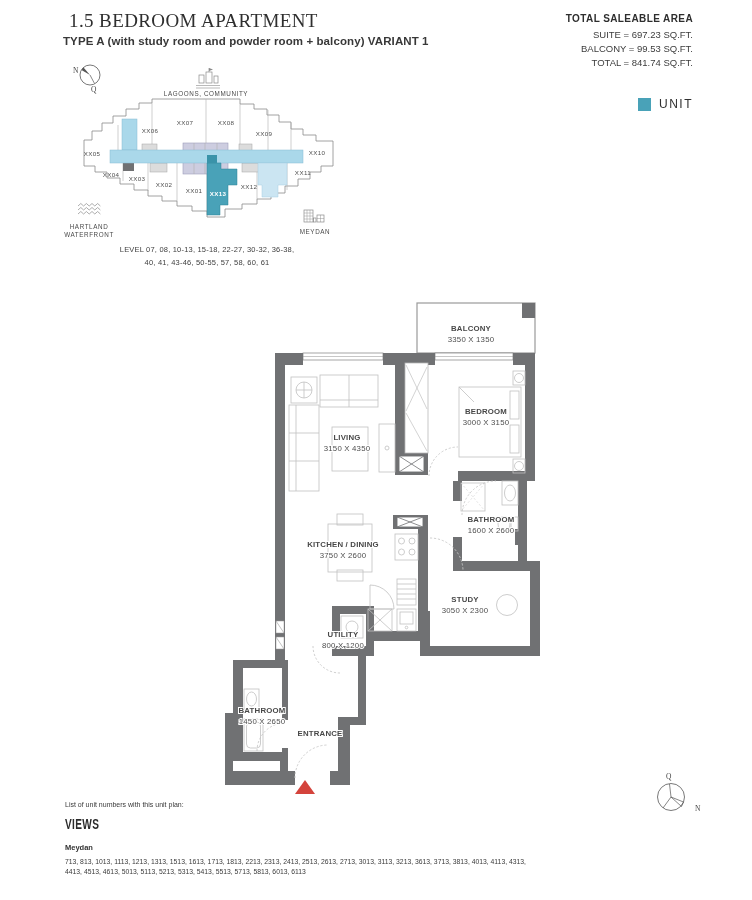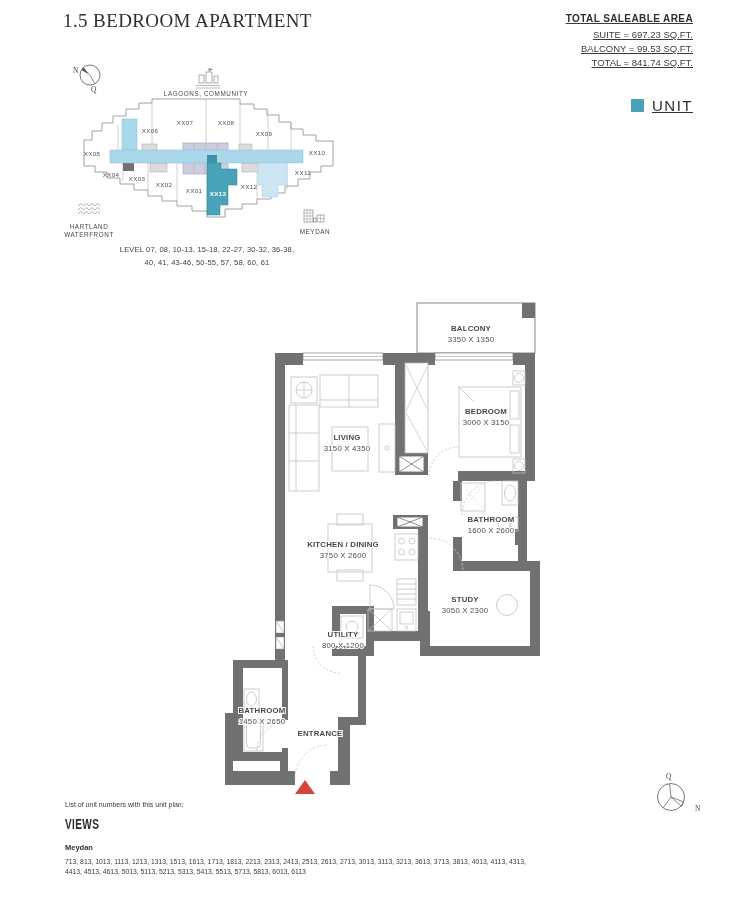--- a/index.html
+++ b/index.html
@@ -1,26 +1,26 @@
 <!DOCTYPE html>
 <html><head>
 <meta charset="utf-8">
 <style>
   html,body{margin:0;padding:0;background:#fff;}
   .page{position:relative;width:752px;height:900px;background:#fff;overflow:hidden;
         font-family:"Liberation Sans",sans-serif;color:#3a3a3a;}
   .abs{position:absolute;}
-  .title{left:63px;top:10px;font-family:"Liberation Serif",serif;font-size:19px;
+  .title{left:69px;top:10px;font-family:"Liberation Serif",serif;font-size:19px;
          color:#2f2f2f;letter-spacing:.4px;font-weight:500;text-align:center;}
   .subtitle{left:63px;top:35px;font-size:11.5px;font-weight:bold;color:#383838;letter-spacing:.1px;}
-  .area{top:13px;right:59px;text-align:right;text-decoration:underline;}
+  .area{top:13px;right:59px;text-align:right;}
   .area .heading{font-size:10px;font-weight:bold;color:#2e2e2e;letter-spacing:.4px;margin-bottom:4px;}
   .area .line{font-size:9.5px;line-height:14px;color:#3c3c3c;}
   .legend{top:97px;right:59px;display:flex;align-items:center;gap:8px;}
-  .legend-label{font-size:15px;letter-spacing:1.5px;color:#2f2f2f;text-decoration:underline;}
+  .legend-label{font-size:12px;letter-spacing:1.5px;color:#2f2f2f;}
   .footer-note{left:65px;top:801px;font-size:7px;color:#3a3a3a;}
   .views{left:65px;top:816px;font-size:14px;font-weight:bold;color:#2b2b2b;
          transform:scaleX(.72);transform-origin:left center;letter-spacing:.5px;}
   .view-name{left:65px;top:843px;font-size:7.5px;font-weight:bold;color:#333;}
   .numbers{left:65px;top:857px;width:600px;font-size:6.8px;line-height:10px;color:#3a3a3a;}
   svg text{font-family:"Liberation Sans",sans-serif;}
   .site-label{font-size:6.3px;letter-spacing:.6px;fill:#4a4a4a;}
   .unit-label{font-size:6.2px;letter-spacing:.4px;fill:#4f4f4f;}
   .unit-label-hl{font-size:6.2px;letter-spacing:.4px;fill:#ffffff;font-weight:bold;}
   .level-text{font-size:7.5px;letter-spacing:.2px;fill:#3e3e3e;}
@@ -39,20 +39,21 @@
   .room-dim{font-size:7.8px;fill:#4e4e4e;letter-spacing:.2px;
             paint-order:stroke;stroke:#fff;stroke-width:2px;text-anchor:middle;}
   .icon-stroke{fill:none;stroke:#8a8a8a;stroke-width:.7;}
 </style>
 </head>
 <body>
 
 <div class="page">
 
   <div class="abs title">1.5 BEDROOM APARTMENT</div>
+  <div class="abs subtitle">TYPE A (with study room and powder room + balcony) VARIANT 1</div>
 
   <div class="abs area">
     <div class="heading">TOTAL SALEABLE AREA</div>
     <div class="line">SUITE = 697.23 SQ.FT.</div>
     <div class="line">BALCONY = 99.53 SQ.FT.</div>
     <div class="line">TOTAL = 841.74 SQ.FT.</div>
   </div>
 
   <div class="abs legend">
     <svg width="13" height="13">

